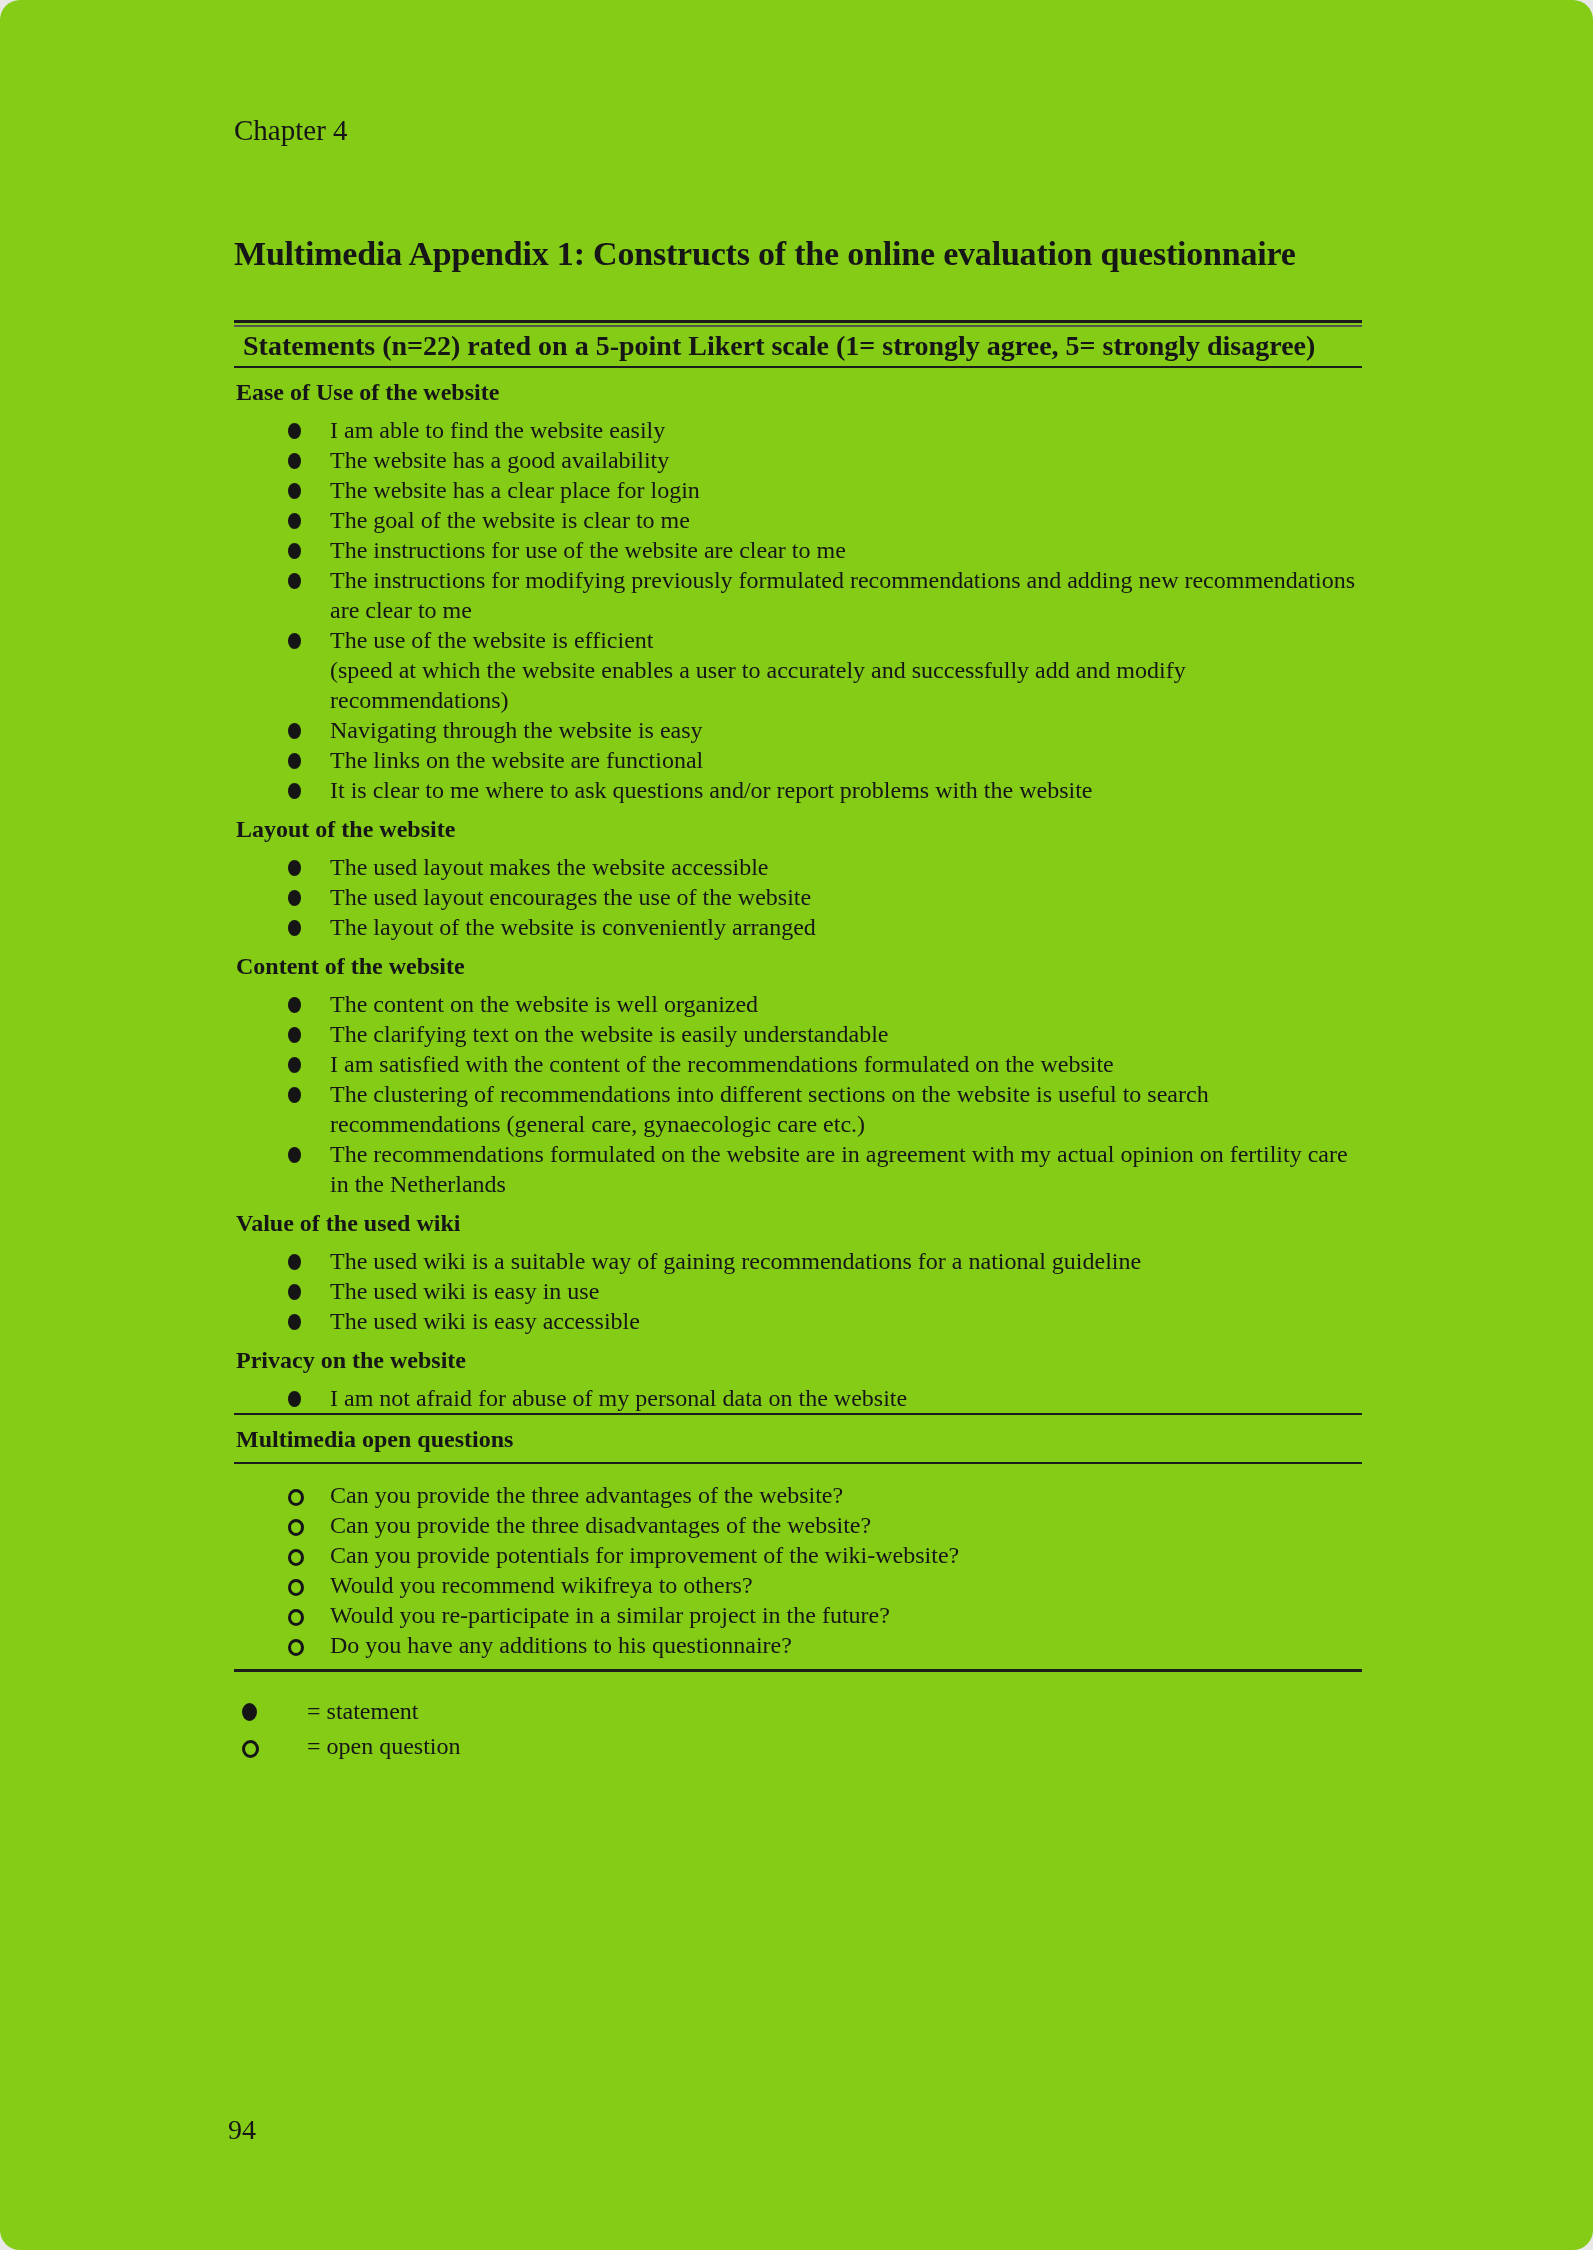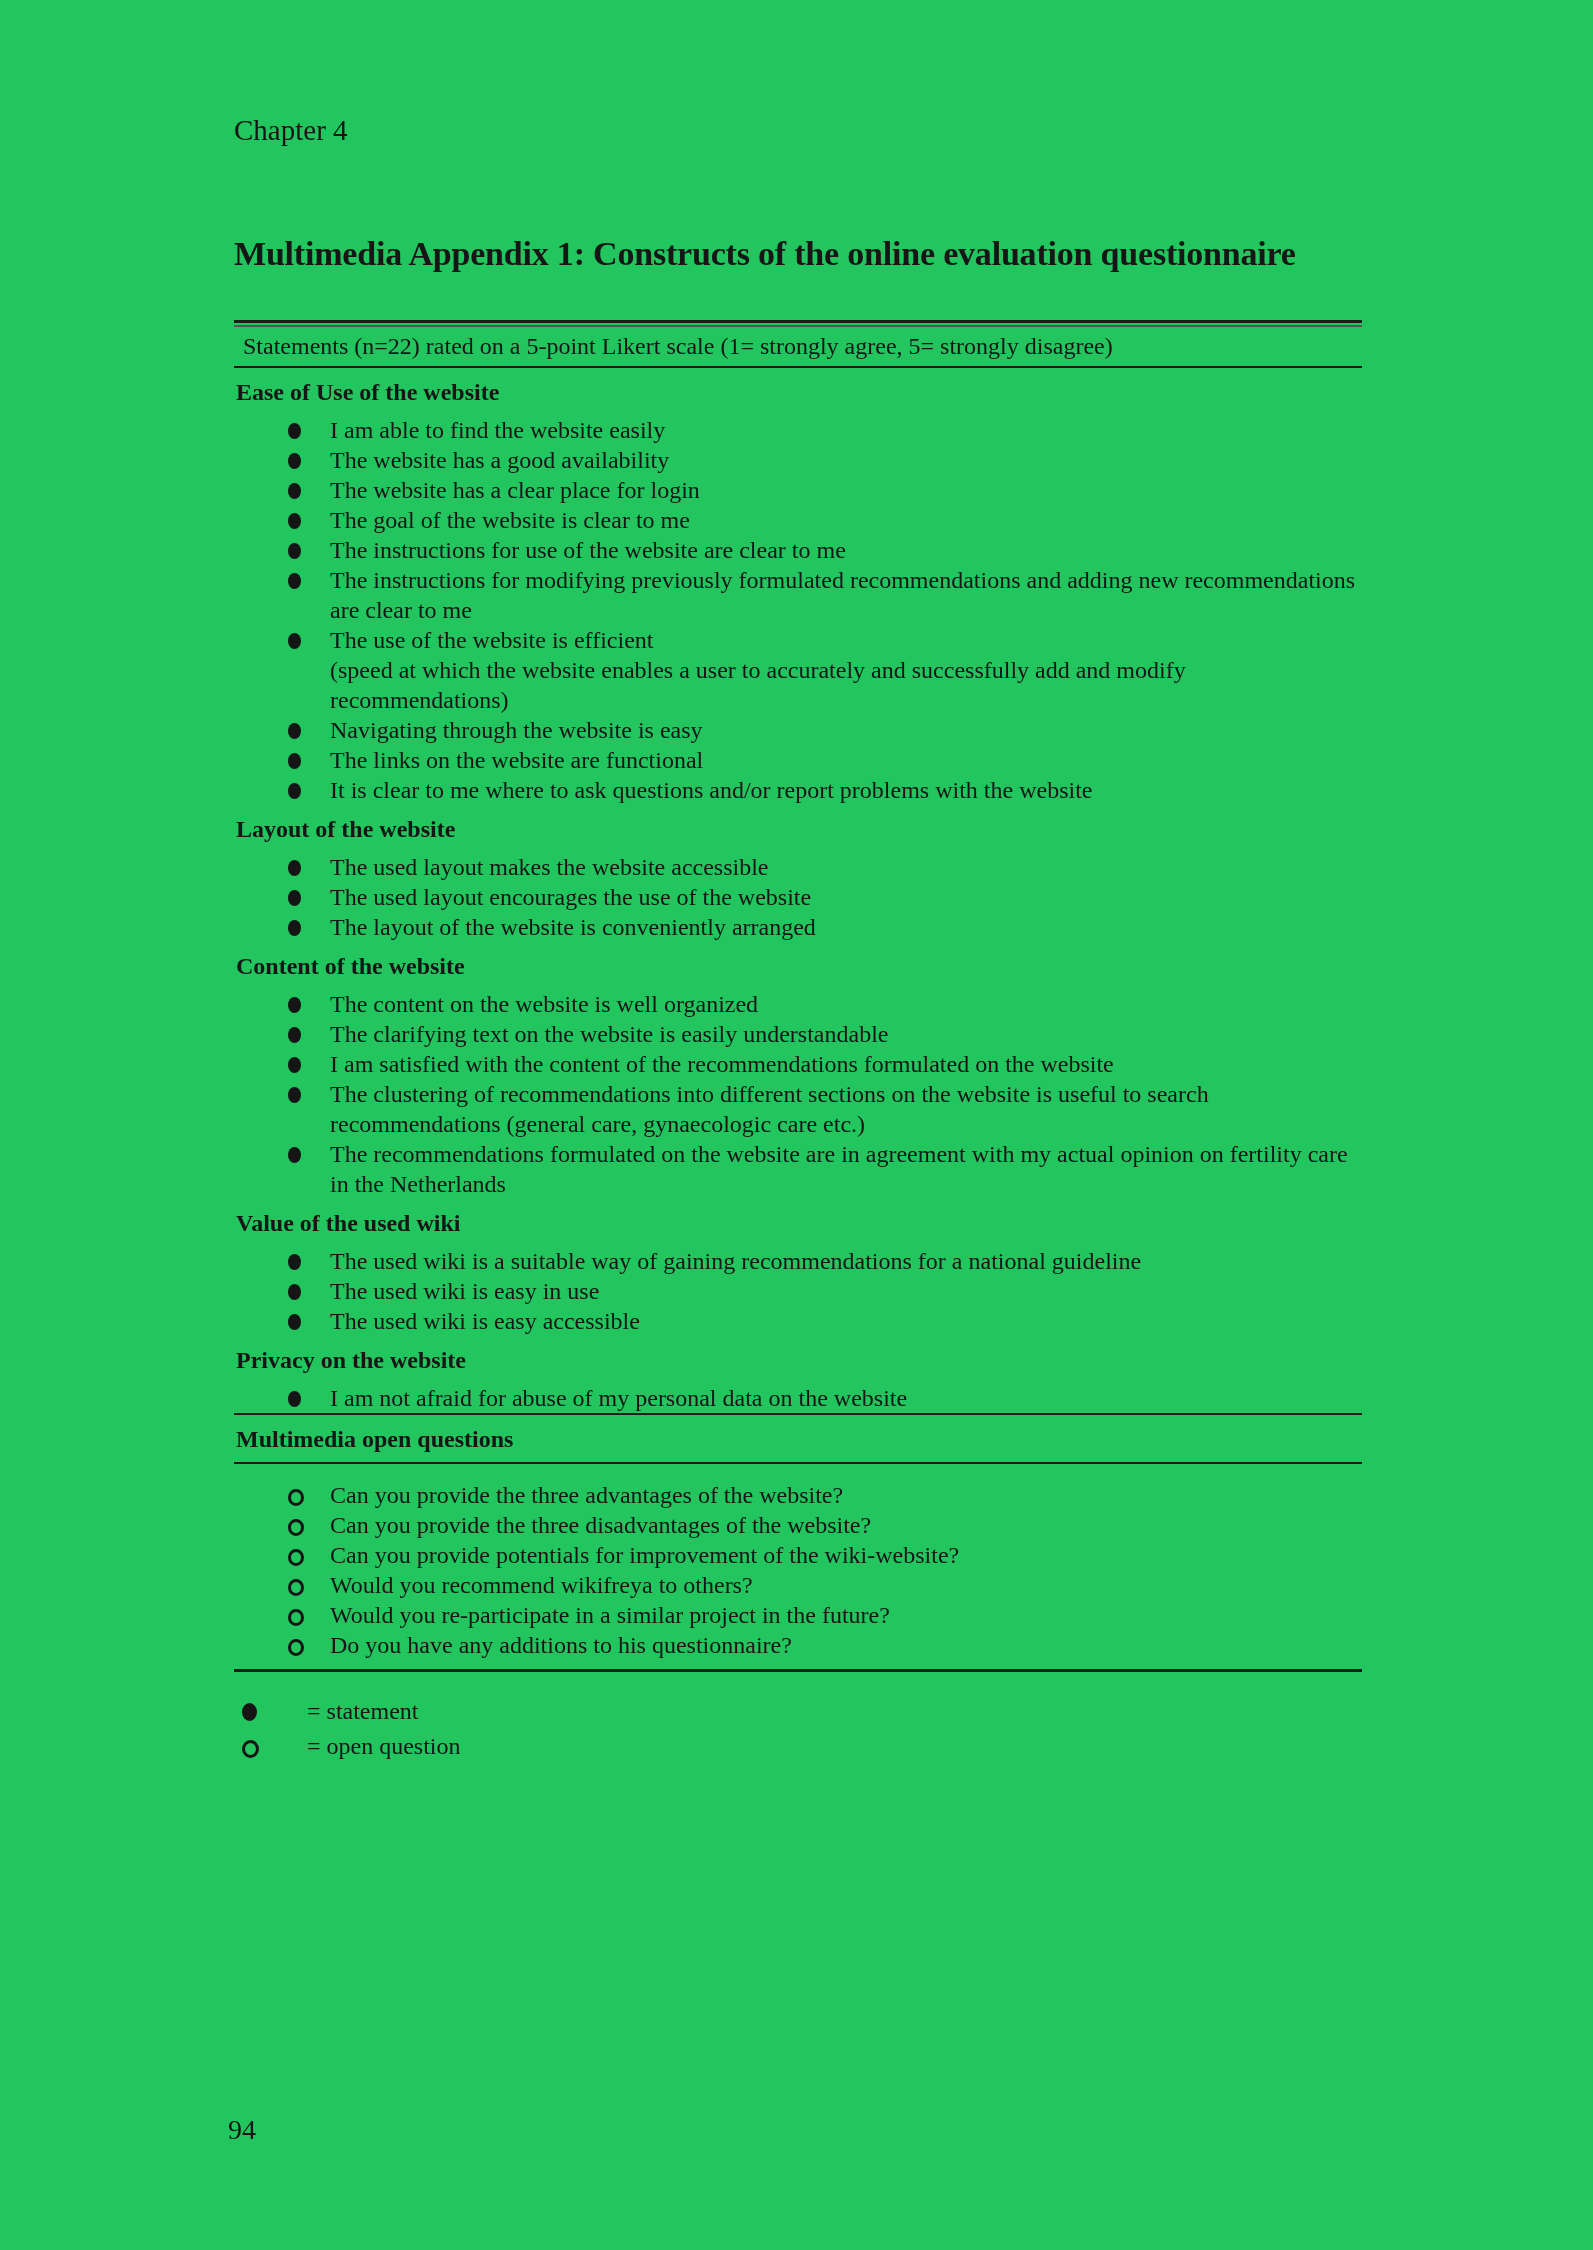--- a/index.html
+++ b/index.html
@@ -1,22 +1,23 @@
 <!DOCTYPE html>
 <html><head>
 <meta charset="utf-8">
 <style>
   html,body{margin:0;padding:0;background:#e8e8e8;}
   .page{
     position:relative;
     width:1593px;height:2250px;
-    background:#22c55e;
+    background:#84cc16;
     color:#161616;
     font-family:"Liberation Serif","DejaVu Serif",serif;
     overflow:hidden;
+    border-radius:20px;
   }
   .content{
     position:absolute;
     left:234px;top:0;
     width:1128px;
   }
   .running-header{
     margin-top:112px;
     font-size:29px;
     line-height:36px;
@@ -40,22 +41,22 @@
     height:2px;
     background:#1c1c1c;
   }
   .rule-thick{
     height:3px;
     background:#1c1c1c;
   }
   .table-header{
     padding:4px 0 5px 0;
     text-indent:9px;
-    font-size:24px;
-    font-weight:normal;
+    font-size:28px;
+    font-weight:bold;
     line-height:30px;
   }
   .section-heading{
     margin:9px 0 7px 0;
     padding-left:2px;
     font-size:24px;
     font-weight:bold;
     line-height:31px;
   }
   .item{

